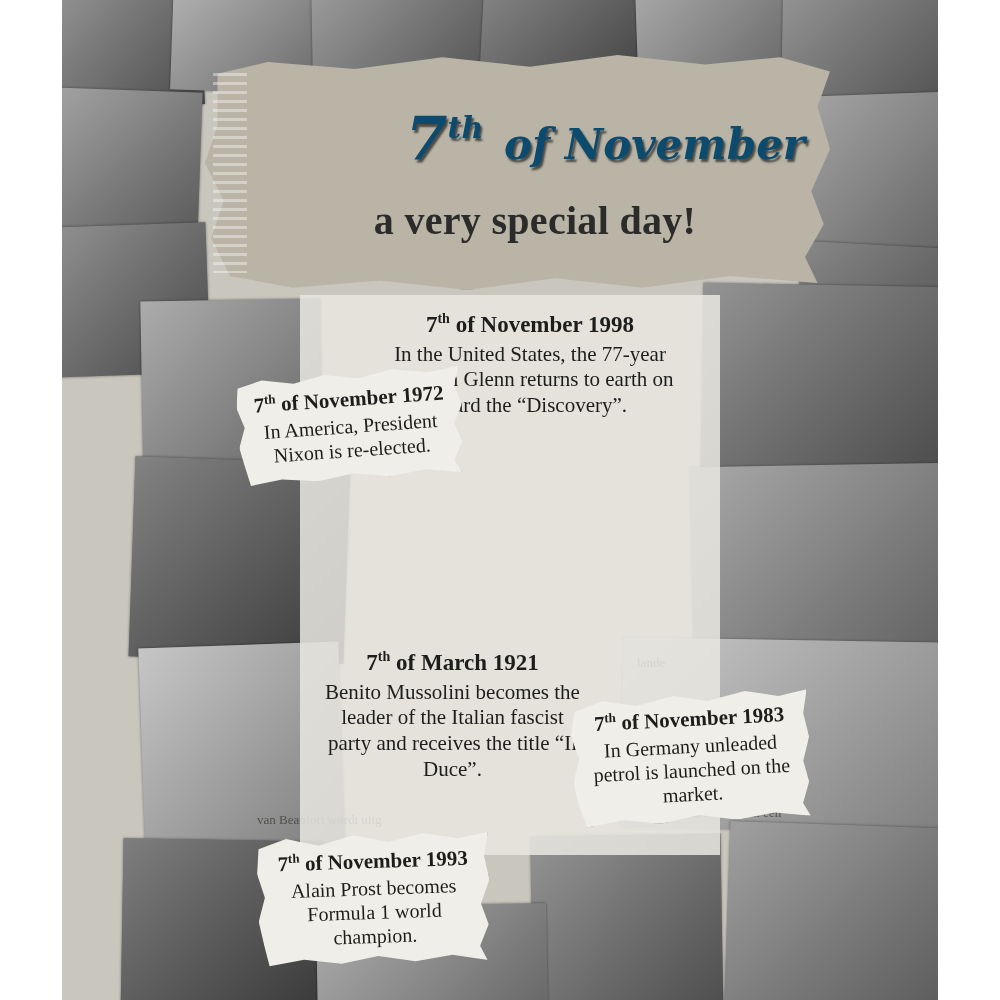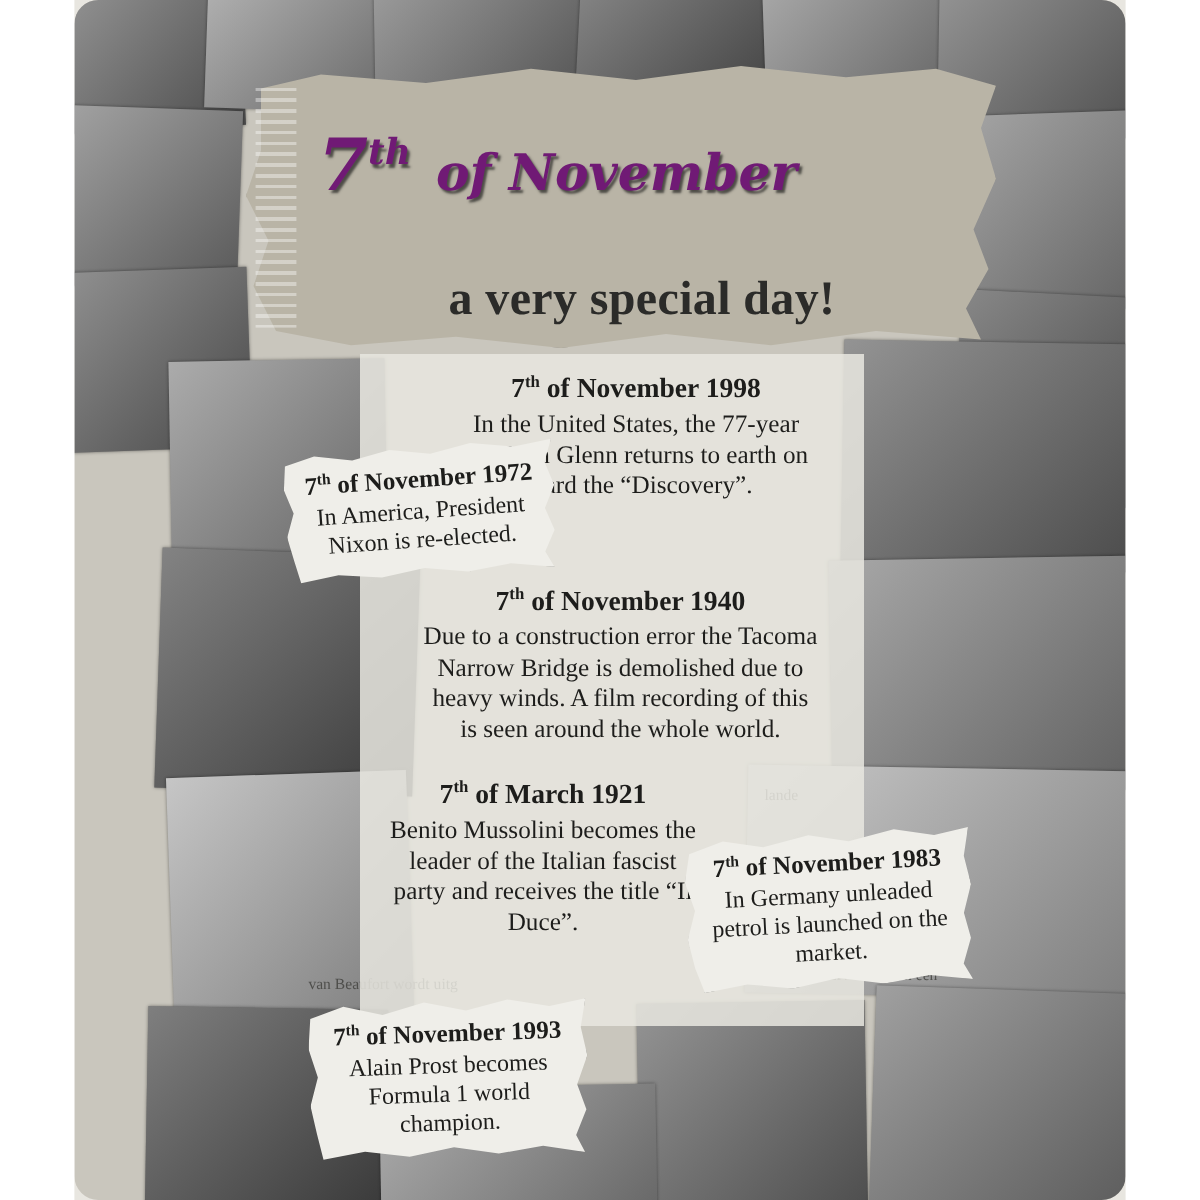--- a/index.html
+++ b/index.html
@@ -37,21 +37,20 @@
 
   
   #collage {
     position: absolute;
     left: 62px;
     top: 0;
     width: 876px;
     height: 1000px;
     background: #c9c6bd;
     overflow: hidden;
-    border-radius: 20px;
   }
   .photo {
     position: absolute;
     background: #8d8a84;
     box-shadow: 0 0 3px rgba(0,0,0,.45);
     filter: grayscale(100%);
   }
   .photo::after {
     content: "";
     position: absolute;
@@ -104,26 +103,26 @@
       rgba(0,0,0,0) 3px,
       rgba(0,0,0,0) 9px
     );
     opacity: .7;
   }
   #banner .title-line1 {
     position: absolute;
     left: 60px;
     top: 48px;
     width: 540px;
-    text-align: left;
+    text-align: right;
     font-family: "DejaVu Serif", serif;
     font-style: italic;
     font-weight: bold;
     font-size: 60px;
-    color: #701a75;
+    color: #0c4a6e;
     text-shadow: 2px 3px 2px rgba(40,40,38,.75);
     white-space: nowrap;
   }
   #banner .title-line1 .sup {
     font-size: 30px;
     vertical-align: super;
   }
   #banner .title-line1 .small {
     font-size: 42px;
   }
@@ -132,21 +131,20 @@
     left: 60px;
     top: 142px;
     width: 540px;
     text-align: center;
     font-family: "Liberation Serif", serif;
     font-weight: bold;
     font-size: 40px;
     color: #2b2b29;
     letter-spacing: .3px;
     white-space: nowrap;
-    margin-top: 28px;
   }
 
   
   .entry {
     position: absolute;
     z-index: 40;
     color: #1d1d1b;
     text-align: center;
     line-height: 1.22;
   }
@@ -282,27 +280,20 @@
   </div>
 
   <div class="entry" style="left:380px; top:310px; width:300px;">
     <div class="head">
       <span>7</span><span class="sup">th</span>
       <span>of November 1998</span>
     </div>
     <div class="body">In the United States, the 77-year old John Glenn returns to earth on board the “Discovery”.</div>
   </div>
 
-  <div class="entry" style="left:352px; top:487px; width:330px;">
-    <div class="head">
-      <span>7</span><span class="sup">th</span>
-      <span>of November 1940</span>
-    </div>
-    <div class="body">Due to a construction error the Tacoma Narrow Bridge is demolished due to heavy winds. A film recording of this is seen around the whole world.</div>
-  </div>
 
   <div class="entry" style="left:320px; top:648px; width:265px;">
     <div class="head">
       <span>7</span><span class="sup">th</span>
       <span>of March 1921</span>
     </div>
     <div class="body">Benito Mussolini becomes the leader of the Italian fascist party and receives the title “Il Duce”.</div>
   </div>
 
   <div class="scrap" id="scrap-1972">

